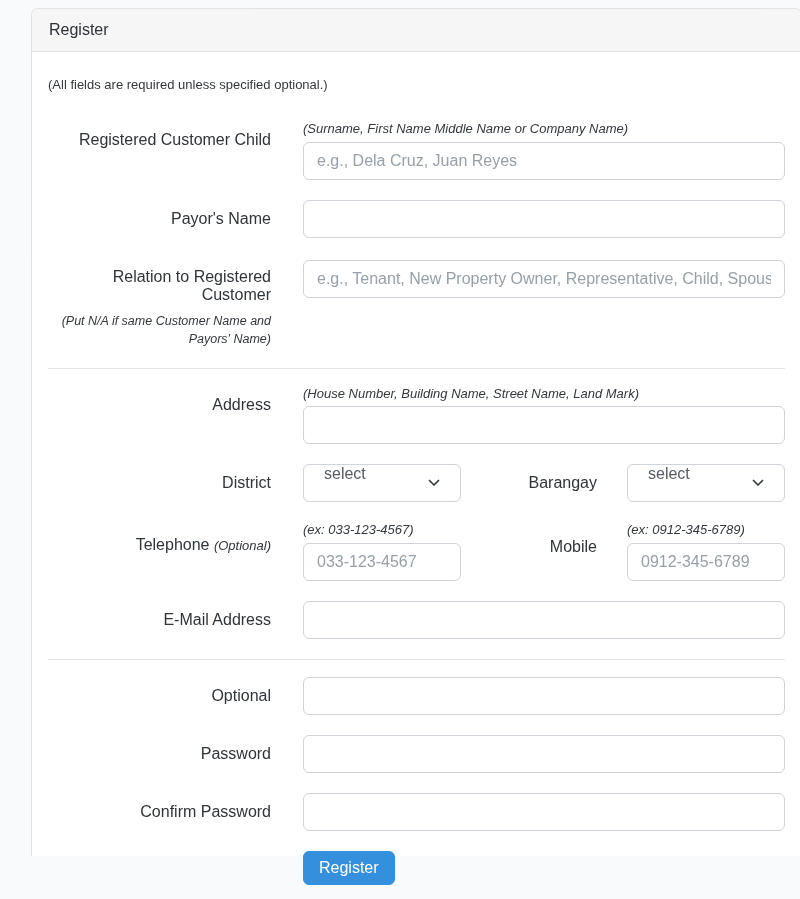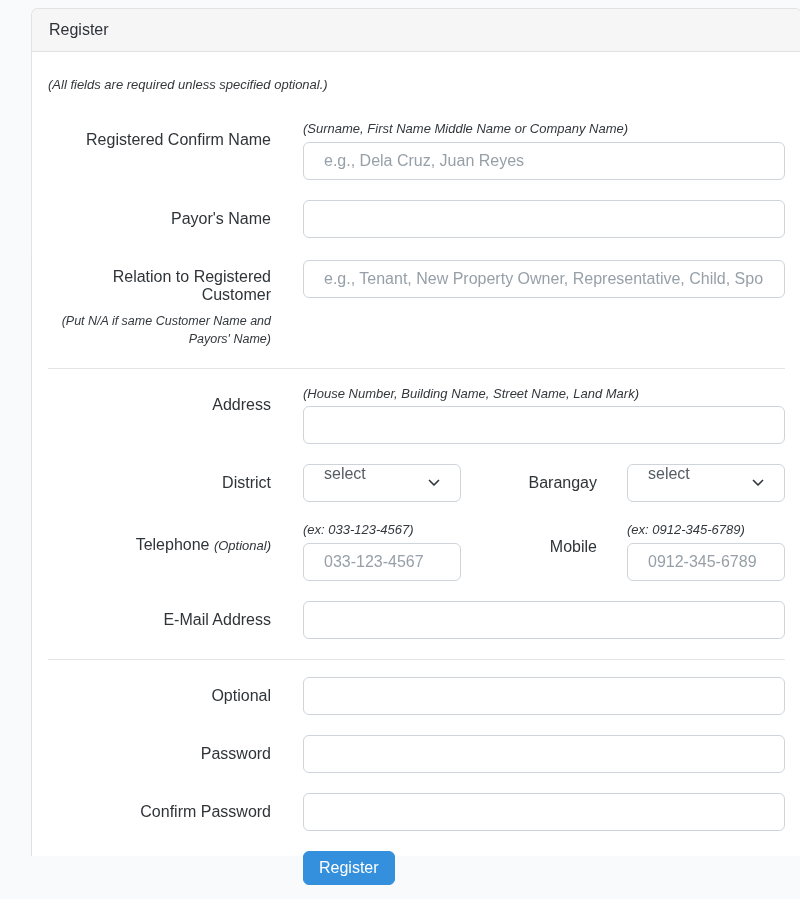--- a/index.html
+++ b/index.html
@@ -25,21 +25,20 @@
     background: #f6f6f7;
     border-bottom: 1px solid rgba(0,0,0,0.08);
     border-radius: 7px 7px 0 0;
     padding: 12px 17px;
     font-size: 16px;
     color: #2d3238;
   }
   .card-body { padding: 25px 16px 16px 16px; }
 
   .required-note {
-    font-style: italic;
     font-size: 13px;
     color: #33383d;
     margin-bottom: 29px;
   }
 
   .form-row {
     display: grid;
     grid-template-columns: 255px 1fr;
     margin-bottom: 20px;
   }
@@ -65,21 +64,21 @@
     color: #33383d;
     margin-top: 8px;
     line-height: 1.45;
   }
   .optional-tag { font-style: italic; font-size: 13px; }
 
   .form-control {
     display: block;
     width: 100%;
     height: 38px;
-    padding: 6px 20px;
+    padding: 6px 13px;
     font-size: 16px;
     font-family: "Liberation Sans", sans-serif;
     color: #495057;
     background: #fff;
     border: 1px solid #ced4da;
     border-radius: 6px;
     outline: none;
   }
   .form-control::placeholder { color: #97a0a8; opacity: 1; }
 
@@ -132,21 +131,21 @@
 <div class="card">
   <div class="card-header">
     <span>Register</span>
   </div>
 
   <div class="card-body">
 
     <div class="required-note">(All fields are required unless specified optional.)</div>
 
     <div class="form-row">
-      <div class="label-col with-hint">Registered Confirm Name</div>
+      <div class="label-col with-hint">Registered Customer Child</div>
       <div class="field-col">
         <div class="hint">(Surname, First Name Middle Name or Company Name)</div>
         <input class="form-control" type="text" placeholder="e.g., Dela Cruz, Juan Reyes" style="">
       </div>
     </div>
 
     <div class="form-row">
       <div class="label-col v-center">Payor's Name</div>
       <div class="field-col">
         <input class="form-control" type="text" style="">

